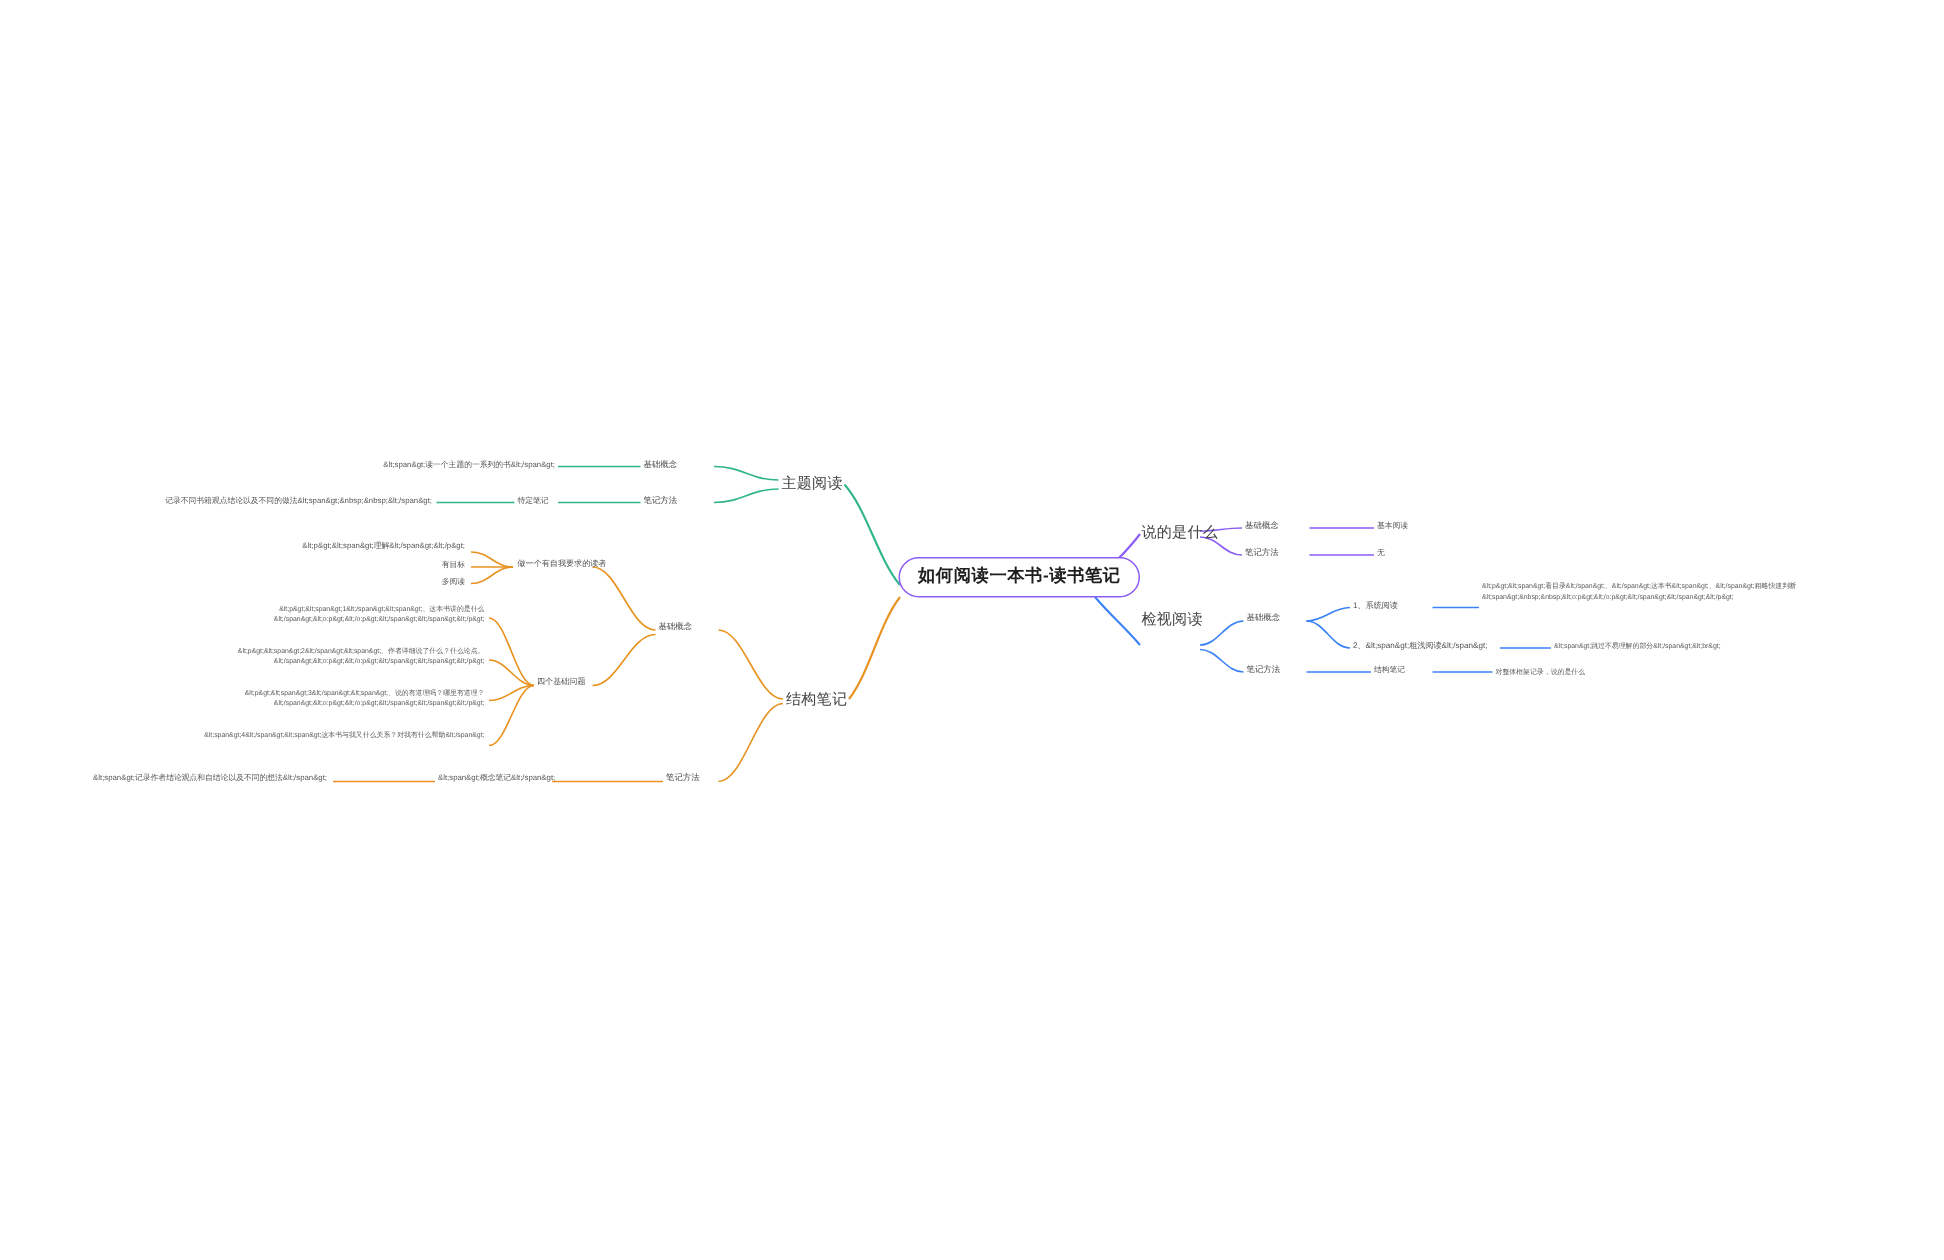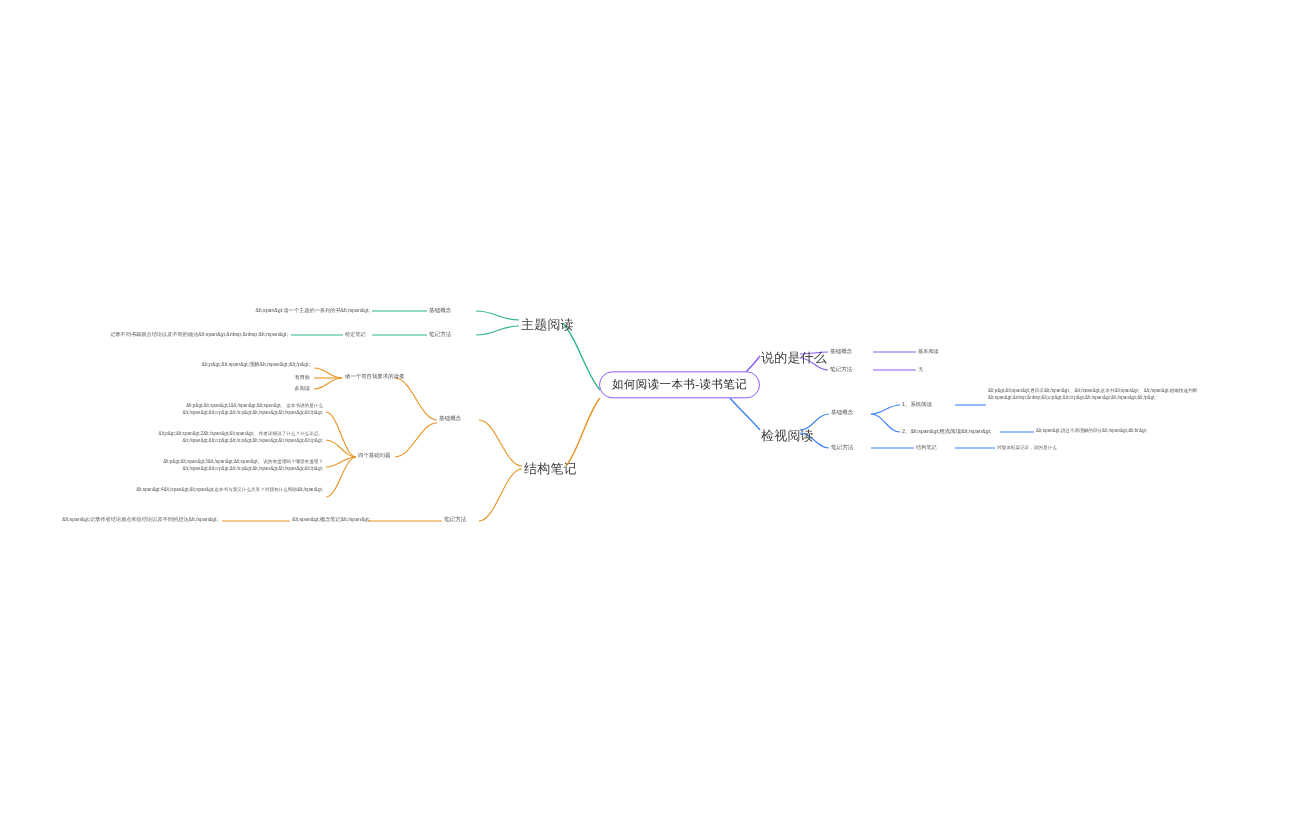--- a/index.html
+++ b/index.html
@@ -27,26 +27,26 @@
     white-space: pre-wrap;
     line-height: 1.25;
     color: #3a3a3a;
   }
   .node-root {
     border: 1.4px solid #8b5cf6;
     border-radius: 14px;
     background: #ffffff;
     color: #1f1f1f;
     font-size: 11.5px;
-    font-weight: normal;
+    font-weight: bold;
     padding: 5px 12px 6px 12px;
     letter-spacing: 0.4px;
     text-align: center;
   }
-  .node-l1 { font-size: 13px; color: #404040; letter-spacing: .2px; }
+  .node-l1 { font-size: 10px; color: #404040; letter-spacing: .2px; }
   .node-l2 { font-size: 5.6px; color: #4a4a4a; }
   .node-l3 { font-size: 5.4px; color: #4f4f4f; }
   .node-leaf { font-size: 5.2px; color: #555555; }
   .node-tiny { font-size: 4.6px; color: #5a5a5a; line-height: 1.45; }
   .align-right { text-align: right; }
   .align-left  { text-align: left; }
 </style>
 </head>
 <body>
 
@@ -152,21 +152,21 @@
   <div class="node node-l1 align-left" style="left:761px; top:350px;">说的是什么</div>
 
   <div class="node node-l2 align-left" style="left:830px; top:348px;">基础概念</div>
 
   <div class="node node-l2 align-left" style="left:830px; top:366px;">笔记方法</div>
 
   <div class="node node-leaf align-left" style="left:918px; top:348px;">基本阅读</div>
 
   <div class="node node-leaf align-left" style="left:918px; top:366px;">无</div>
 
-  <div class="node node-l1 align-left" style="left:761px; top:428px;">检视阅读</div>
+  <div class="node node-l1 align-left" style="left:761px; top:408px;">检视阅读</div>
 
   <div class="node node-l2 align-left" style="left:831px; top:409px;">基础概念</div>
 
   <div class="node node-l2 align-left" style="left:831px; top:444px;">笔记方法</div>
 
   <div class="node node-l3 align-left" style="left:902px; top:401px;">1、系统阅读</div>
 
   <div class="node node-l3 align-left" style="left:902px; top:428px;">2、&amp;lt;span&amp;gt;粗浅阅读&amp;lt;/span&amp;gt;</div>
 
   <div class="node node-tiny align-left" style="left:988px; top:388px; width:258px;">&amp;lt;p&amp;gt;&amp;lt;span&amp;gt;看目录&amp;lt;/span&amp;gt;、&amp;lt;/span&amp;gt;这本书&amp;lt;span&amp;gt;、&amp;lt;/span&amp;gt;粗略快速判断&amp;lt;span&amp;gt;&amp;nbsp;&amp;nbsp;&amp;lt;o:p&amp;gt;&amp;lt;/o:p&amp;gt;&amp;lt;/span&amp;gt;&amp;lt;/span&amp;gt;&amp;lt;/p&amp;gt;</div>

